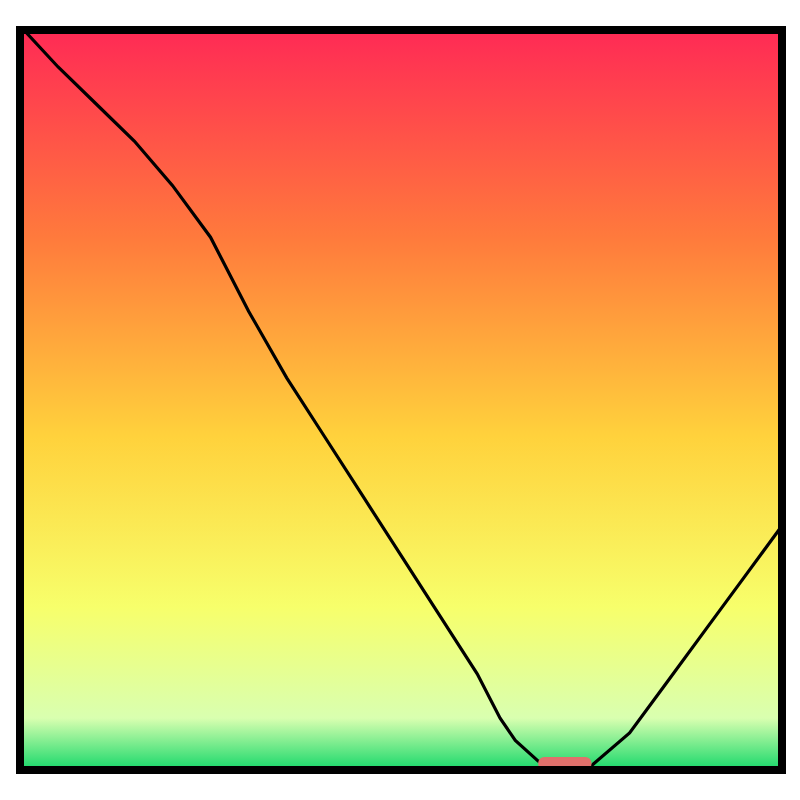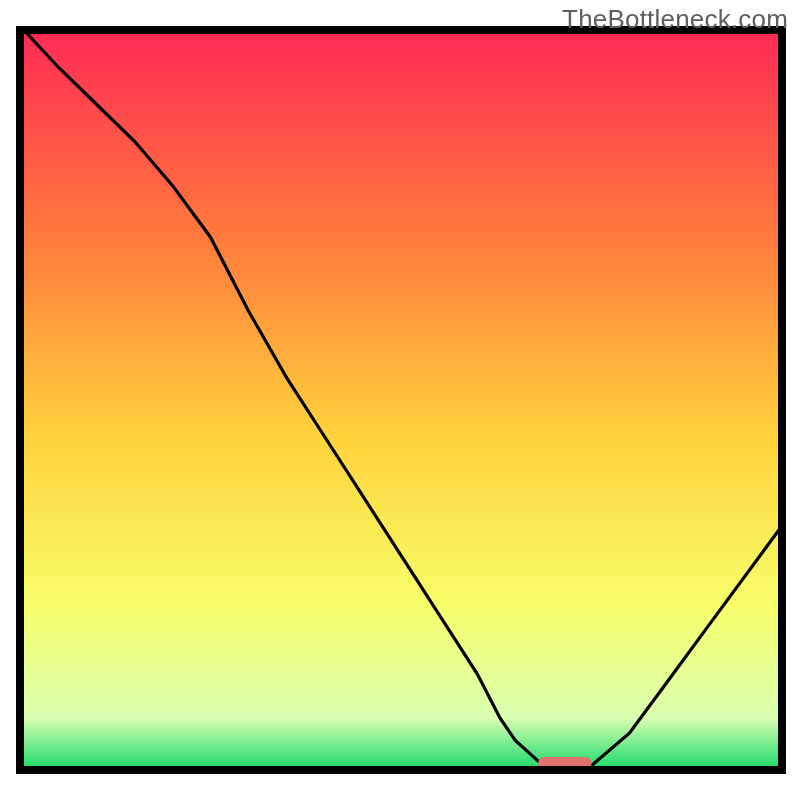--- a/index.html
+++ b/index.html
@@ -26,21 +26,20 @@
     font-size: 26px;
     font-weight: 500;
     color: #5f5f63;
     letter-spacing: 0.2px;
   }
 </style>
 </head>
 <body>
 
 <div class="chart-container">
-  <div class="watermark">TheBottleneck.com</div>
   <svg width="800" height="800" viewBox="0 0 800 800">
     <defs>
       <linearGradient id="bg-grad" x1="0" y1="0" x2="0" y2="1">
         <stop id="g0" offset="0%" stop-color="#ff2a55"></stop>
         <stop id="g1" offset="28%" stop-color="#ff7a3c"></stop>
         <stop id="g2" offset="55%" stop-color="#ffd23c"></stop>
         <stop id="g3" offset="78%" stop-color="#f7ff6b"></stop>
         <stop id="g4" offset="93%" stop-color="#d9ffb0"></stop>
         <stop id="g5" offset="100%" stop-color="#17d86a"></stop>
       </linearGradient>

